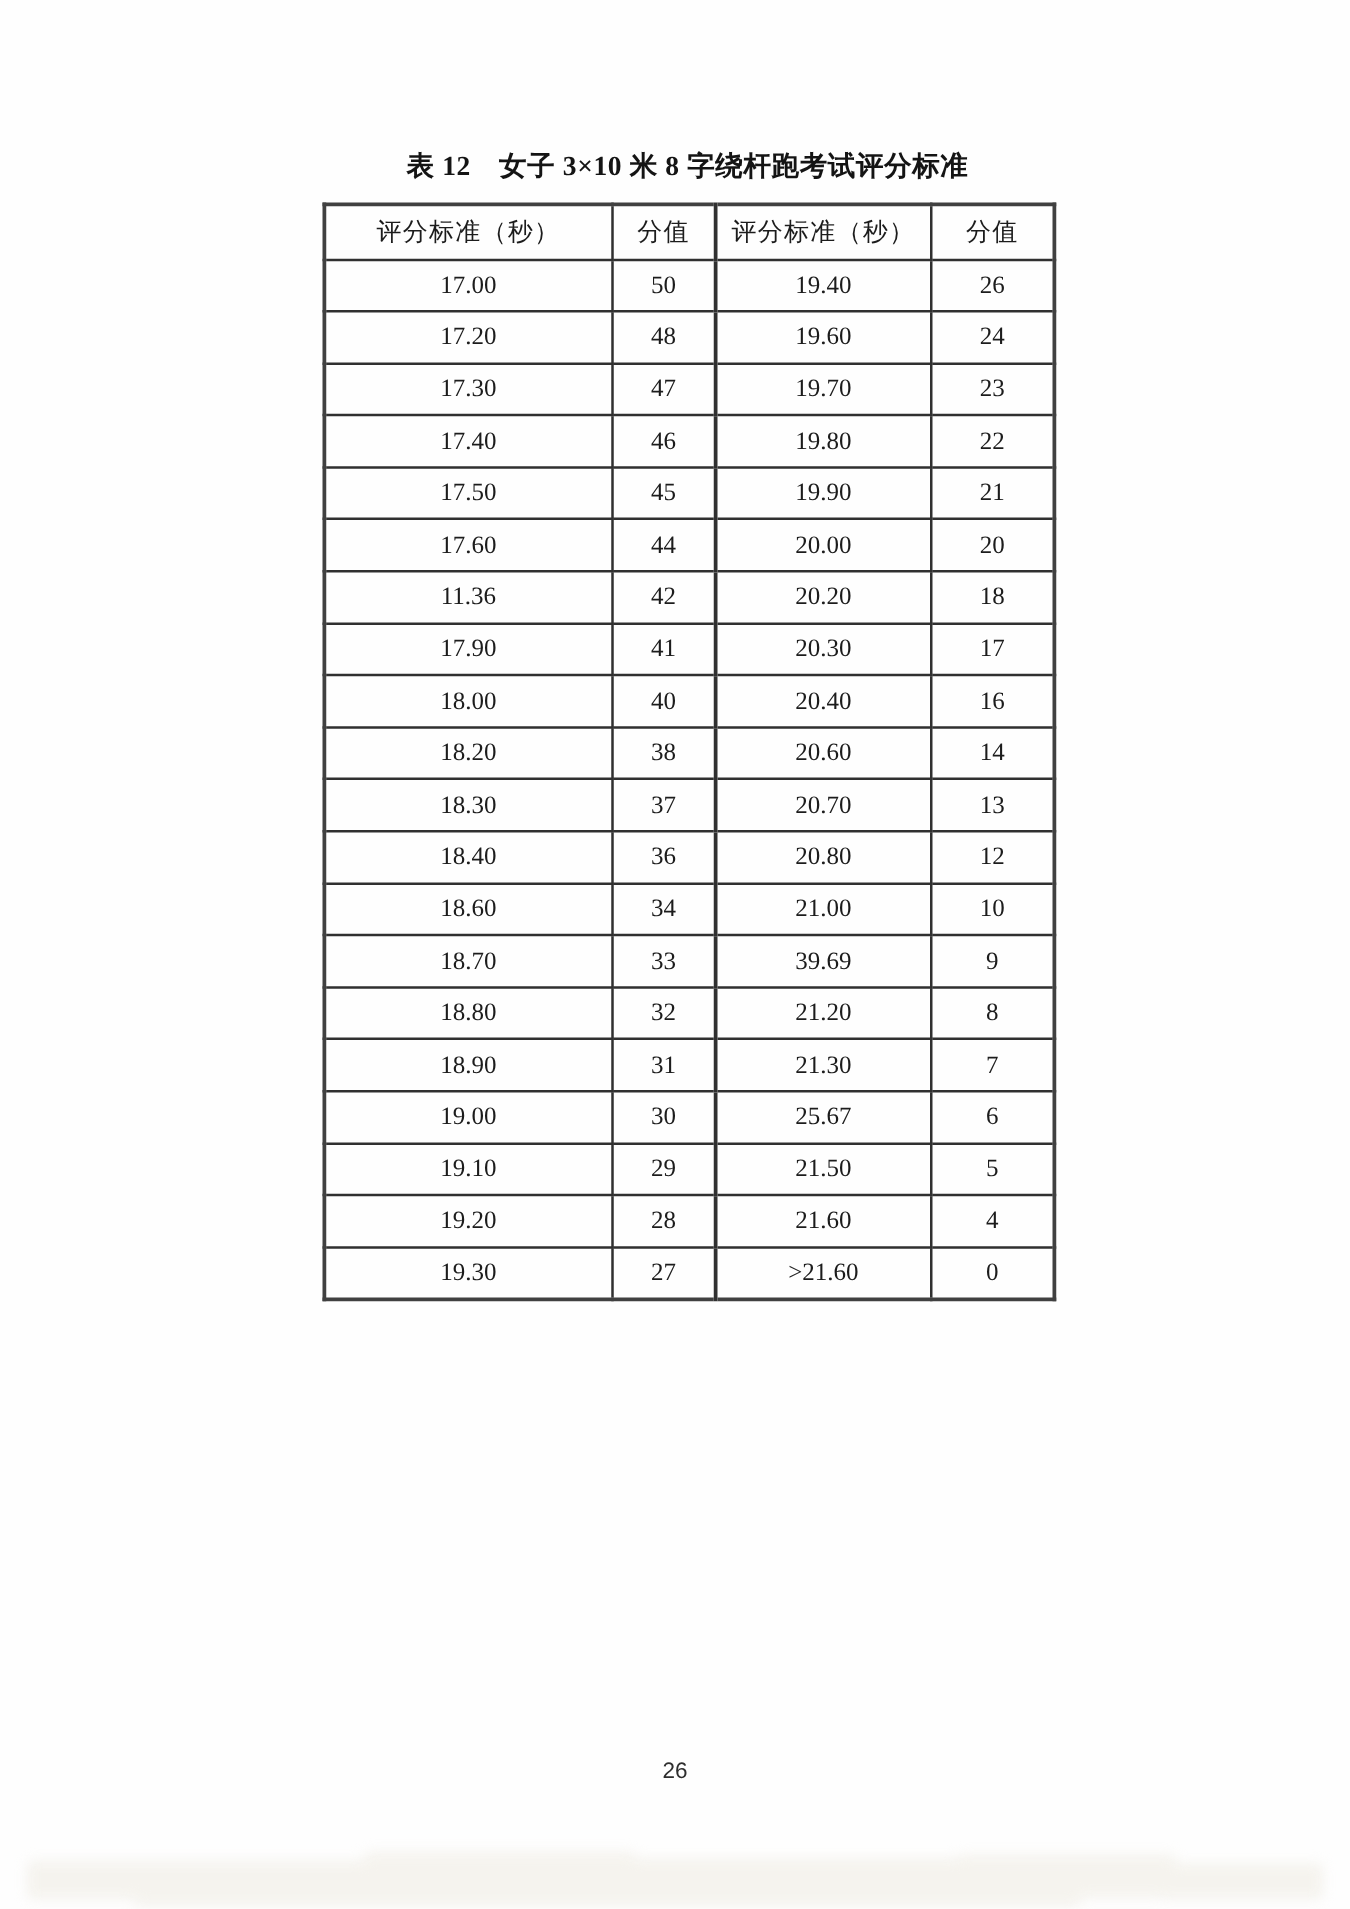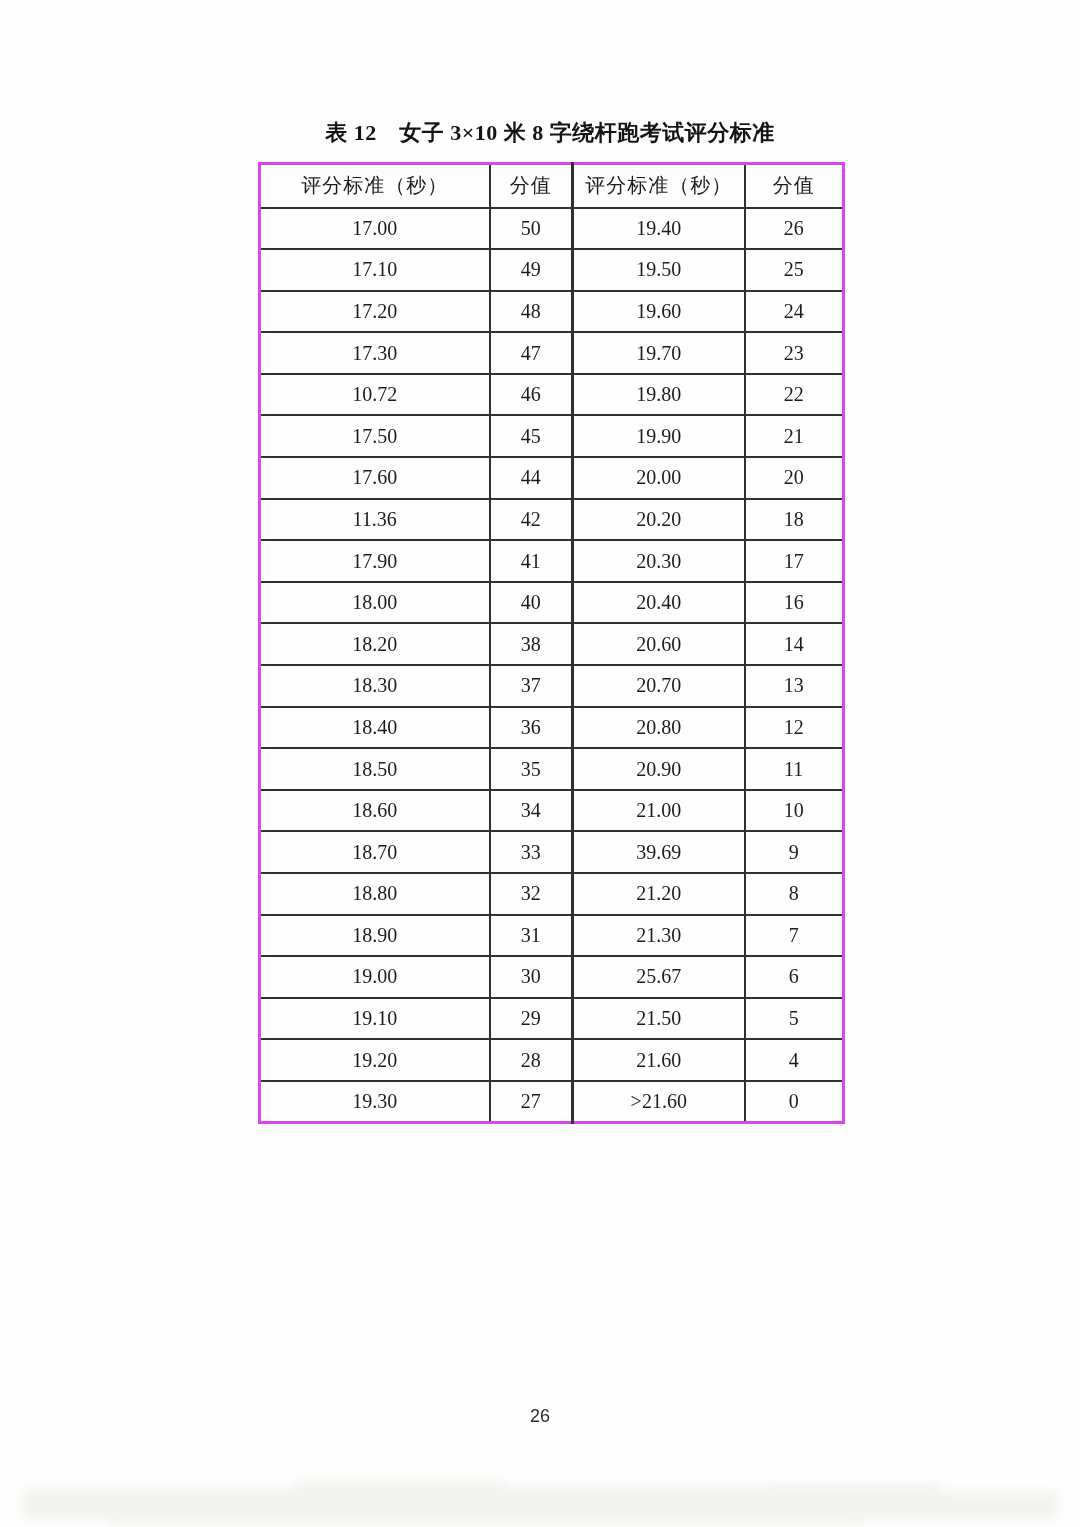--- a/index.html
+++ b/index.html
@@ -32,21 +32,21 @@
     white-space: nowrap;
     font-family: Liberation Serif, serif;
   }
   table.score-table {
     position: absolute;
     top: 162px;
     left: 258px;
     width: 584px;
     border-collapse: collapse;
     table-layout: fixed;
-    border: 3px solid #d946ef;
+    border: 3px solid #404040;
   }
   .score-table th,
   .score-table td {
     border: 2px solid #303030;
     text-align: center;
     vertical-align: middle;
     font-size: 20px;
     font-weight: normal;
     padding: 0;
     color: #1c1c1c;
@@ -113,39 +113,33 @@
       </tr>
     </thead>
     <tbody>
         <tr>
           <td>17.00</td>
           <td>50</td>
           <td>19.40</td>
           <td>26</td>
         </tr>
         <tr>
-          <td>17.10</td>
-          <td>49</td>
-          <td>19.50</td>
-          <td>25</td>
-        </tr>
-        <tr>
           <td>17.20</td>
           <td>48</td>
           <td>19.60</td>
           <td>24</td>
         </tr>
         <tr>
           <td>17.30</td>
           <td>47</td>
           <td>19.70</td>
           <td>23</td>
         </tr>
         <tr>
-          <td>10.72</td>
+          <td>17.40</td>
           <td>46</td>
           <td>19.80</td>
           <td>22</td>
         </tr>
         <tr>
           <td>17.50</td>
           <td>45</td>
           <td>19.90</td>
           <td>21</td>
         </tr>
@@ -183,26 +177,20 @@
           <td>18.30</td>
           <td>37</td>
           <td>20.70</td>
           <td>13</td>
         </tr>
         <tr>
           <td>18.40</td>
           <td>36</td>
           <td>20.80</td>
           <td>12</td>
-        </tr>
-        <tr>
-          <td>18.50</td>
-          <td>35</td>
-          <td>20.90</td>
-          <td>11</td>
         </tr>
         <tr>
           <td>18.60</td>
           <td>34</td>
           <td>21.00</td>
           <td>10</td>
         </tr>
         <tr>
           <td>18.70</td>
           <td>33</td>

